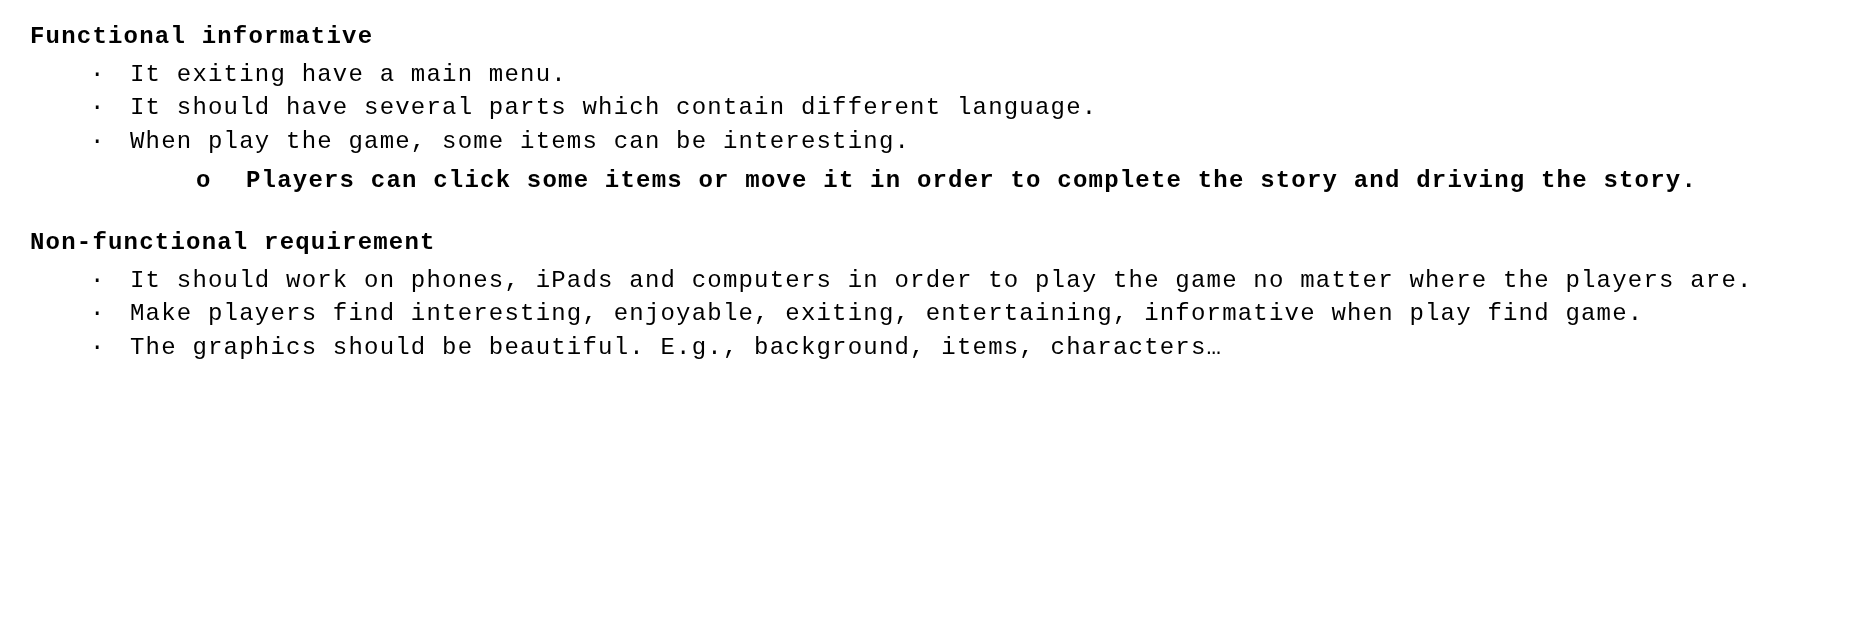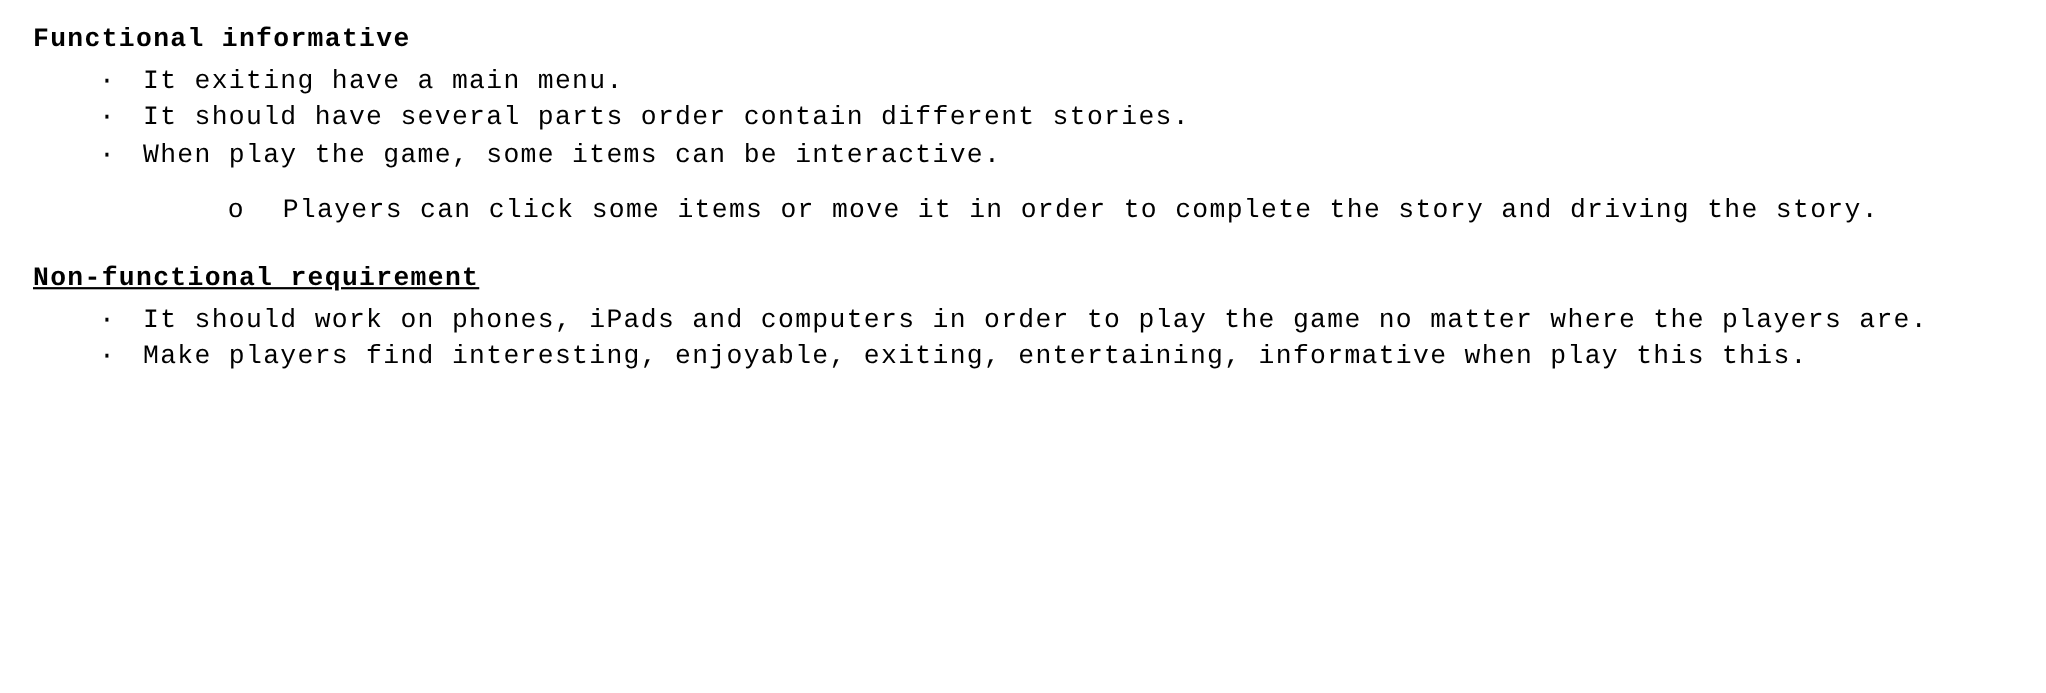--- a/index.html
+++ b/index.html
@@ -11,21 +11,20 @@
       margin: 0;
       padding: 20px 30px;
       letter-spacing: 0.05em;
     }
     .heading {
       font-weight: bold;
       margin: 0 0 4px 0;
     }
     .heading.spaced {
       margin-top: 28px;
-      text-decoration: underline;
     }
     ul.level1 {
       list-style: none;
       margin: 0 0 0 0;
       padding: 0 0 0 60px;
     }
     ul.level1 > li {
       position: relative;
       padding-left: 40px;
       margin: 0;
@@ -33,22 +32,23 @@
     ul.level1 > li::before {
       content: "·";
       position: absolute;
       left: 0;
       top: 0;
       font-size: 24px;
       line-height: 1.4;
     }
     ul.level2 {
       list-style: none;
-      margin: 17px;
+      margin: 6px;
       padding: 0 0 0 60px;
+      font-weight: bold;
     }
     ul.level2 > li {
       position: relative;
       padding-left: 50px;
       margin: 0;
     }
     ul.level2 > li::before {
       content: "o";
       position: absolute;
       left: 0;
@@ -56,26 +56,27 @@
       font-size: 24px;
       line-height: 1.4;
     }
   </style>
 </head>
 <body>
 
 <div class="heading">Functional informative</div>
 <ul class="level1">
   <li><span>It exiting have a main menu.</span></li>
-  <li><span>It should have several parts order contain different stories.</span></li>
+  <li><span>It should have several parts which contain different language.</span></li>
   <li>
-    <span>When play the game, some items can be interactive.</span>
+    <span>When play the game, some items can be interesting.</span>
     <ul class="level2">
       <li><span>Players can click some items or move it in order to complete the story and driving the story.</span></li>
     </ul>
   </li>
 </ul>
 
 <div class="heading spaced">Non-functional requirement</div>
 <ul class="level1">
   <li><span>It should work on phones, iPads and computers in order to play the game no matter where the players are.</span></li>
-  <li><span>Make players find interesting, enjoyable, exiting, entertaining, informative when play this this.</span></li>
+  <li><span>Make players find interesting, enjoyable, exiting, entertaining, informative when play find game.</span></li>
+  <li><span>The graphics should be beautiful. E.g., background, items, characters…</span></li>
 </ul>
 
 </body></html>

